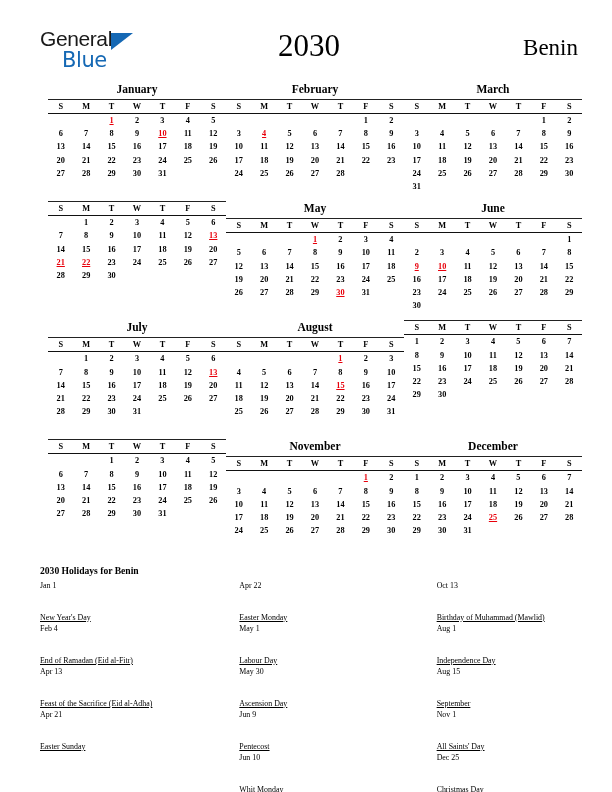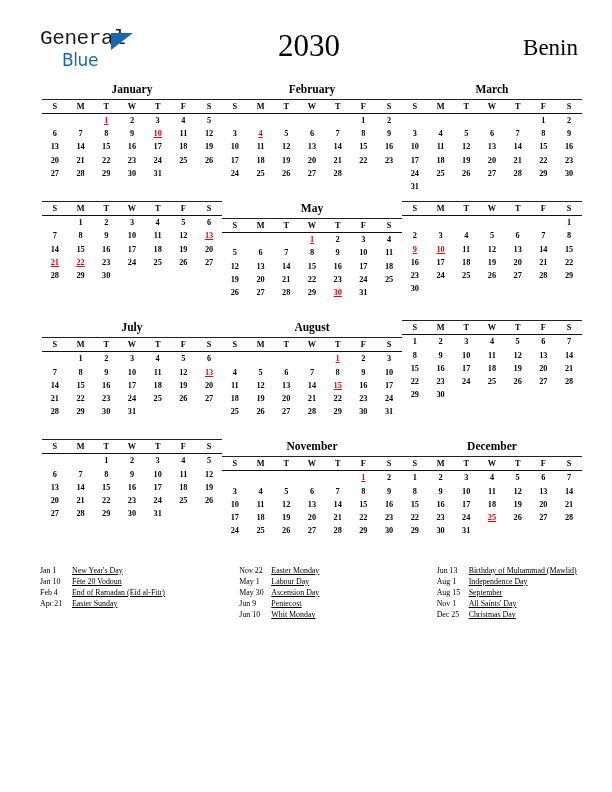--- a/index.html
+++ b/index.html
@@ -23,30 +23,30 @@
     margin: 26px 34px 0 40px;
   }
   .logo {
     position: absolute;
     left: 0;
     top: 2px;
     width: 160px;
     height: 46px;
   }
   .logo-general {
-    font-family: Liberation Mono, monospace;
+    font-family: Liberation Sans, sans-serif;
     font-size: 21px;
     letter-spacing: -0.4px;
     color: #1a1a1a;
     line-height: 21px;
     display: block;
   }
   .logo-blue {
     font-family: "DejaVu Sans", sans-serif;
-    font-size: 17px;
+    font-size: 21px;
     letter-spacing: -0.4px;
     color: #1568b4;
     line-height: 21px;
     display: block;
     margin-left: 22px;
     margin-top: 1px;
   }
   .logo-tri {
     position: absolute;
     left: 71px;
@@ -71,21 +71,21 @@
     position: absolute;
     right: 0;
     top: 9px;
     font-family: "Liberation Serif", serif;
     font-size: 23px;
     color: #000;
   }
 
   
   .calendar {
-    margin: 8px 0 0 8px;
+    margin: 8px 0 0 14px;
     padding: 0 30px 0 34px;
   }
   .quarter-row {
     display: flex;
     justify-content: space-between;
     margin-bottom: 8px;
   }
   .month {
     width: 180px;
   }
@@ -152,20 +152,21 @@
     box-sizing: border-box;
   }
   .holiday-col.col2 { padding-left: 16px; }
   .holiday-col.col3 { padding-left: 30px; }
   .holiday-item {
     display: flex;
     font-family: "Liberation Serif", serif;
     font-size: 7.9px;
     line-height: 11.2px;
     color: #000;
+    flex-direction: column;
   }
   .holiday-date {
     width: 32px;
     flex: 0 0 32px;
   }
   .holiday-name {
     flex: 1 1 auto;
     text-decoration: underline;
   }
 </style>
@@ -539,20 +540,21 @@
               <td class="empty">&nbsp;</td>
               <td class="empty">&nbsp;</td>
               <td class="empty">&nbsp;</td>
               <td class="empty">&nbsp;</td>
               <td class="empty">&nbsp;</td>
             </tr>
           </tbody>
         </table>
       </div>
       <div class="month">
+        <div class="month-name">June</div>
         <table class="month-table">
           <thead>
             <tr>
               <th>S</th>
               <th>M</th>
               <th>T</th>
               <th>W</th>
               <th>T</th>
               <th>F</th>
               <th>S</th>
@@ -1047,42 +1049,43 @@
               <td class="empty">&nbsp;</td>
               <td class="empty">&nbsp;</td>
             </tr>
           </tbody>
         </table>
       </div>
     </div>
   </div>
 
 <div class="holidays">
+  <div class="holidays-title">2030 Holidays for Benin</div>
   <div class="holiday-columns">
       <div class="holiday-col col1">
         <div class="holiday-item">
           <span class="holiday-date">Jan 1</span>
           <span class="holiday-name">New Year's Day</span>
         </div>
         <div class="holiday-item">
-          <span class="holiday-date">Jan 10</span>
-          <span class="holiday-name">Fête 20 Vodoun</span>
-        </div>
-        <div class="holiday-item">
           <span class="holiday-date">Feb 4</span>
           <span class="holiday-name">End of Ramadan (Eid al-Fitr)</span>
         </div>
         <div class="holiday-item">
+          <span class="holiday-date">Apr 13</span>
+          <span class="holiday-name">Feast of the Sacrifice (Eid al-Adha)</span>
+        </div>
+        <div class="holiday-item">
           <span class="holiday-date">Apr 21</span>
           <span class="holiday-name">Easter Sunday</span>
         </div>
       </div>
       <div class="holiday-col col2">
         <div class="holiday-item">
-          <span class="holiday-date">Nov 22</span>
+          <span class="holiday-date">Apr 22</span>
           <span class="holiday-name">Easter Monday</span>
         </div>
         <div class="holiday-item">
           <span class="holiday-date">May 1</span>
           <span class="holiday-name">Labour Day</span>
         </div>
         <div class="holiday-item">
           <span class="holiday-date">May 30</span>
           <span class="holiday-name">Ascension Day</span>
         </div>
@@ -1090,21 +1093,21 @@
           <span class="holiday-date">Jun 9</span>
           <span class="holiday-name">Pentecost</span>
         </div>
         <div class="holiday-item">
           <span class="holiday-date">Jun 10</span>
           <span class="holiday-name">Whit Monday</span>
         </div>
       </div>
       <div class="holiday-col col3">
         <div class="holiday-item">
-          <span class="holiday-date">Jun 13</span>
+          <span class="holiday-date">Oct 13</span>
           <span class="holiday-name">Birthday of Muhammad (Mawlid)</span>
         </div>
         <div class="holiday-item">
           <span class="holiday-date">Aug 1</span>
           <span class="holiday-name">Independence Day</span>
         </div>
         <div class="holiday-item">
           <span class="holiday-date">Aug 15</span>
           <span class="holiday-name">September</span>
         </div>

